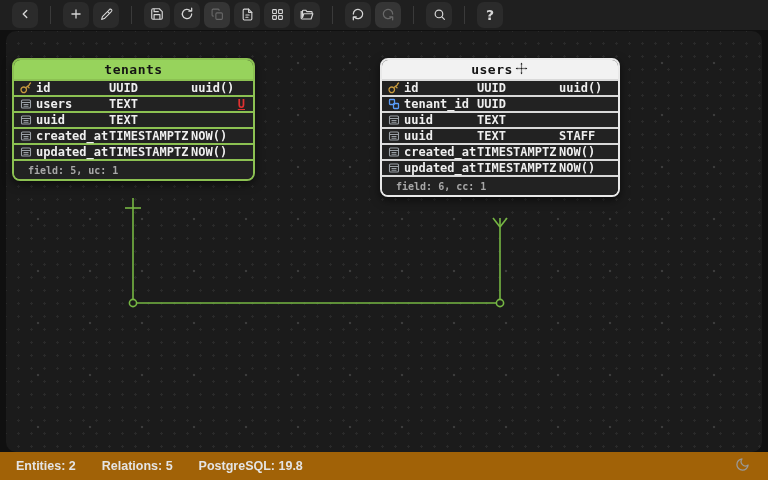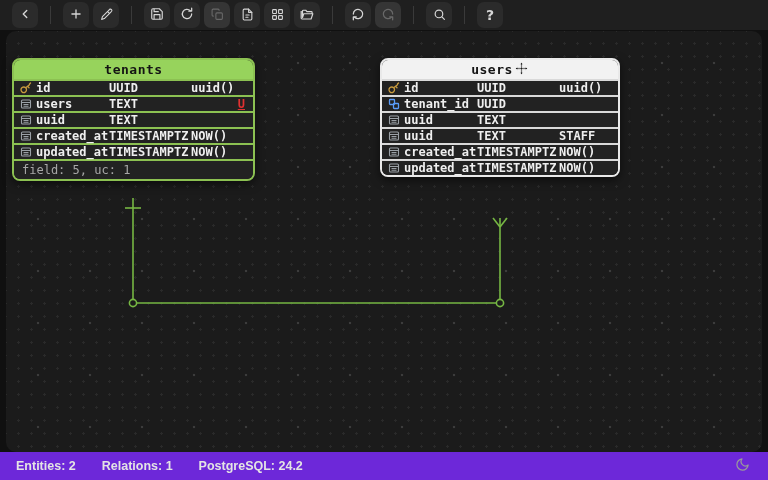--- a/index.html
+++ b/index.html
@@ -67,32 +67,32 @@
   .etable.green .erow { border-top:2px solid #8cc152; }
   .etable.white .erow { border-top:2px solid #d9d9d9; }
   .ficon { width:16px; display:flex; align-items:center; flex:0 0 auto; }
   .fname { width:73px; flex:0 0 auto; white-space:nowrap; overflow:visible; }
   .ftype { width:82px; flex:0 0 auto; white-space:nowrap; }
   .fdefault { flex:1 1 auto; white-space:nowrap; }
   .fdefault.underlined { }
   .fbadge { margin-left:auto; color:#e03131; text-decoration:underline; font-weight:bold; }
   .efoot {
     height:20px; background:#222222;
-    display:flex; align-items:center; padding:0 8px;
-    font-size:12px; font-weight:normal; color:#a8a8a8;
+    display:flex; align-items:center; padding:0 14px;
+    font-size:10px; font-weight:bold; color:#a8a8a8;
   }
   .etable.green .efoot { border-top:2px solid #8cc152; }
   .etable.white .efoot { border-top:2px solid #d9d9d9; }
 
   .move-cursor { margin-left:1px; margin-top:1px; }
 
   
   .statusbar {
     position:absolute; left:0; bottom:0; width:768px; height:28px;
-    background:#6d28d9;
+    background:#a16207;
     display:flex; align-items:center; gap:26px;
     padding:0 18px 0 16px;
     font-family:"Liberation Sans", sans-serif;
     font-size:12.5px; font-weight:600; color:#e4e4e4;
   }
   .statusbar .spacer { flex:1 1 auto; }
   .theme-toggle { display:flex; align-items:center; cursor:pointer; }
 </style>
 </head>
 <body>
@@ -347,26 +347,29 @@
             <rect x="3" y="4" width="18" height="16" rx="2"></rect>
             <line x1="3" y1="9" x2="21" y2="9"></line>
             <line x1="7" y1="13" x2="17" y2="13"></line>
             <line x1="7" y1="16.5" x2="17" y2="16.5"></line>
           </svg>
         </span>
       <span class="fname">updated_at</span>
       <span class="ftype">TIMESTAMPTZ</span>
       <span class="fdefault">NOW()</span>
     </div>
+    <div class="efoot">
+      <span>field: 6, cc: 1</span>
+    </div>
   </div>
 </div>
 
 <div class="statusbar">
   <span>Entities: 2</span>
-  <span>Relations: 1</span>
-  <span>PostgreSQL: 24.2</span>
+  <span>Relations: 5</span>
+  <span>PostgreSQL: 19.8</span>
   <span class="spacer"></span>
   <span class="theme-toggle">
     <span><svg width="15" height="15" viewBox="0 0 24 24" fill="none" stroke="#9a9a9a" stroke-width="2" stroke-linejoin="round">
           <path d="M21 12.8A9 9 0 1 1 11.2 3a7 7 0 0 0 9.8 9.8z"></path>
         </svg></span>
   </span>
 </div>
 
 </body></html>

